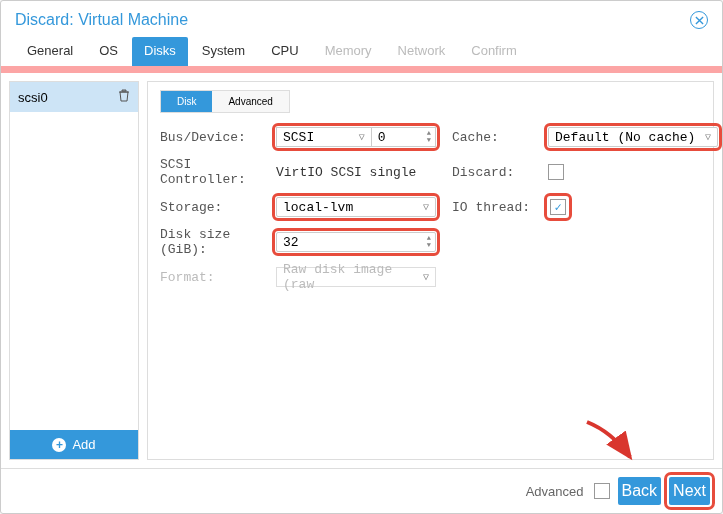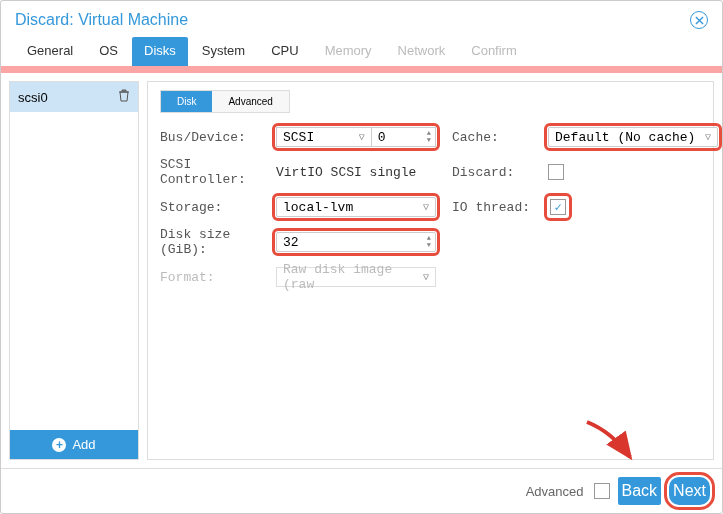--- a/index.html
+++ b/index.html
@@ -32,21 +32,21 @@
   .spinner { position: absolute; right: 4px; top: 50%; transform: translateY(-50%); display: flex; flex-direction: column; font-size: 7px; line-height: 7px; color: #888; pointer-events: none; }
   .split { display: flex; gap: 0; }
   .split .field:first-child { flex: 1.6; border-right: 0; }
   .split .field:last-child { flex: 1; }
   .hl { outline: 3px solid #e74c3c; outline-offset: 1px; border-radius: 2px; }
   .checkbox { width: 16px; height: 16px; border: 1px solid #999; display: flex; align-items: center; justify-content: center; font-size: 12px; color: #3498db; cursor: pointer; background: #fff; }
   .checkbox-wrap { display: flex; }
   .footer { border-top: 1px solid #ddd; padding: 8px 12px; display: flex; justify-content: flex-end; align-items: center; gap: 8px; }
   .adv-label { color: #666; font-size: 13px; margin-right: 2px; }
   .btn { background: #3498db; color: #fff; padding: 5px 4px; border-radius: 2px; cursor: pointer; font-size: 16px; }
-  .btn.hl-next { outline: 3px solid #e74c3c; outline-offset: 2px; border-radius: 10px; }
+  .btn.hl-next { outline: 3px solid #e74c3c; outline-offset: 2px; }
   .arrow { position: absolute; right: 80px; bottom: 46px; pointer-events: none; }
 </style>
 </head>
 <body>
 
 <div class="window">
   <div class="titlebar">
     <span>Discard: Virtual Machine</span>
     <span class="close-btn">
       <svg width="9" height="9" viewBox="0 0 10 10">

